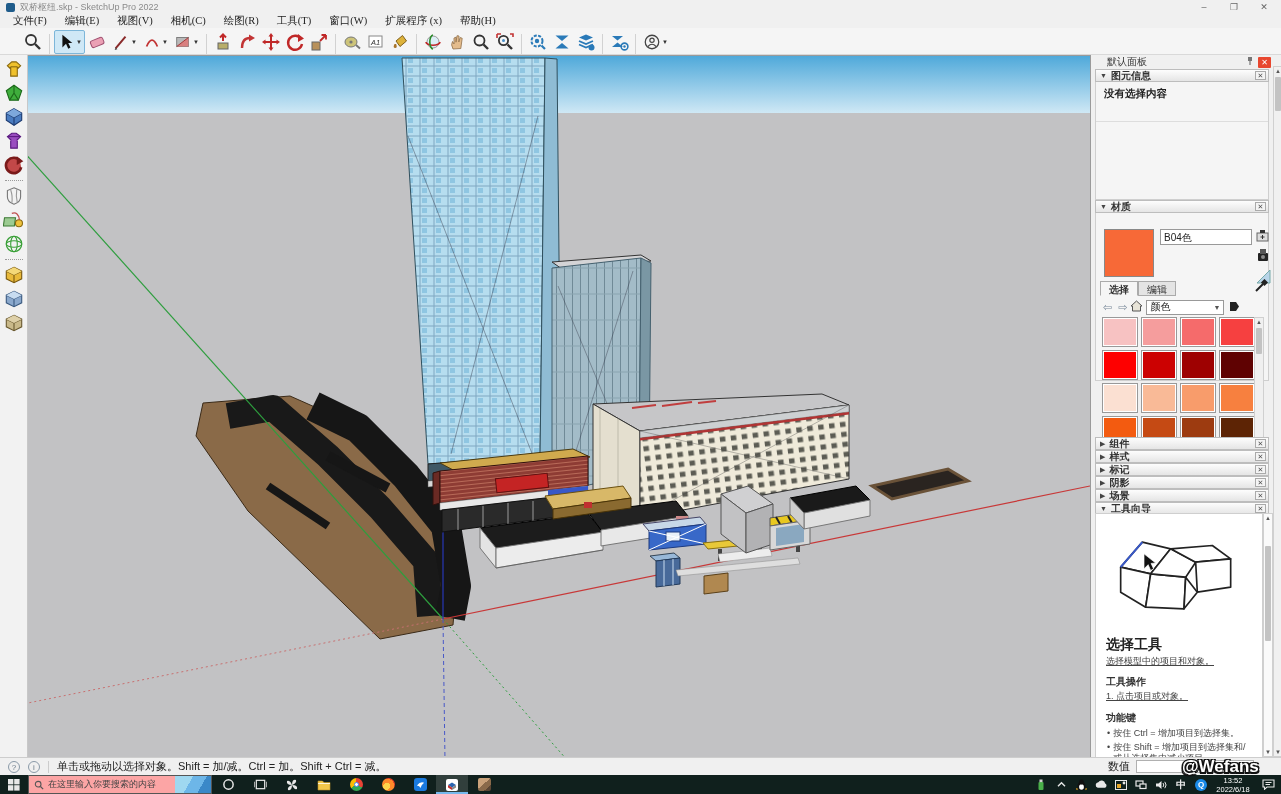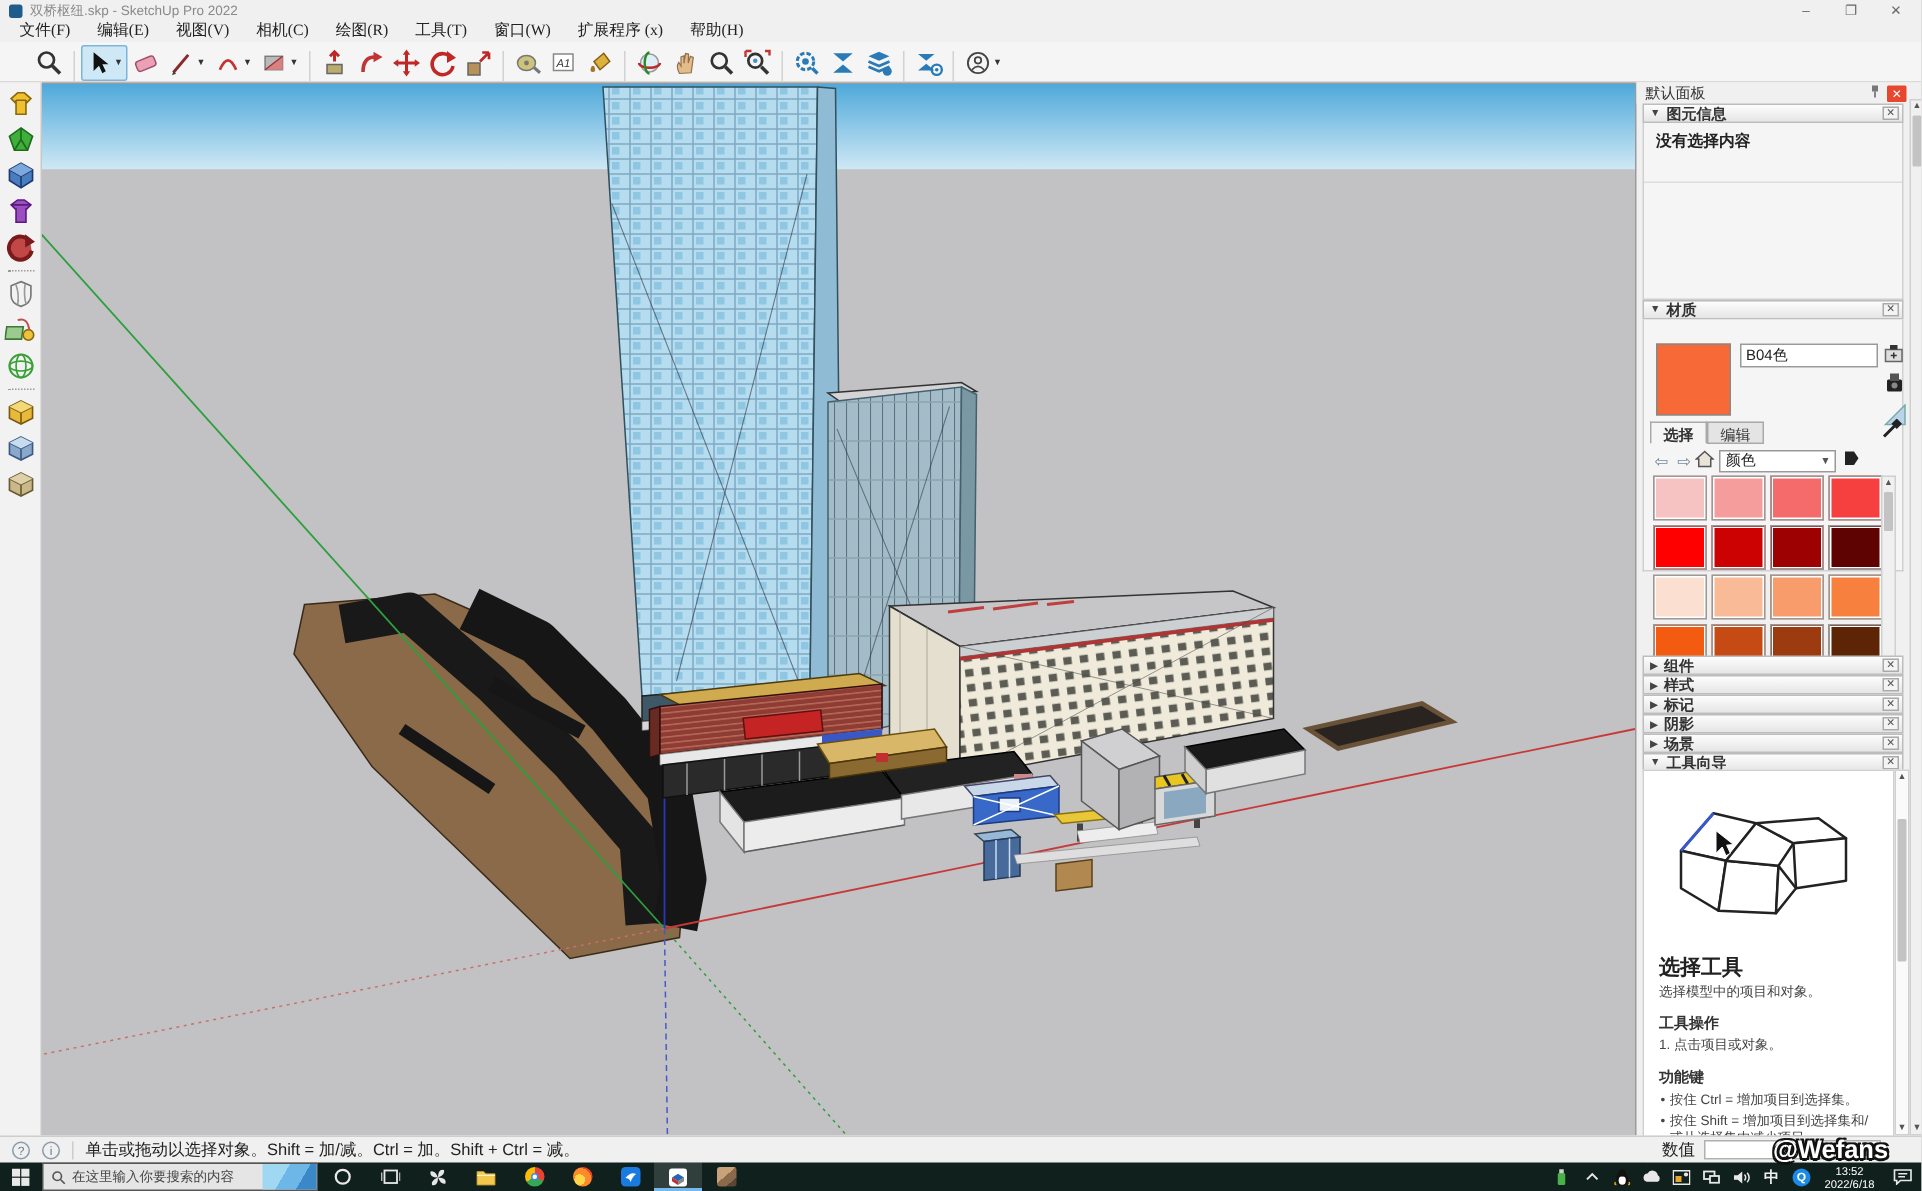--- a/index.html
+++ b/index.html
@@ -29,21 +29,21 @@
   
   #lefttools { left:0; top:55px; width:28px; height:702px; background:#f2f2f2; border-right:1px solid #c8c8c8; display:flex; flex-direction:column; align-items:center; padding-top:2px; }
   .ltool { width:24px; height:24px; display:flex; align-items:center; justify-content:center; }
   .lsep { width:18px; border-top:1px dotted #9a9a9a; margin:3px 0; }
 
   
   #viewport { left:28px; top:55px; width:1062px; height:702px; background:#c2c2c4; overflow:hidden; border-top:1px solid #9a9a9a; }
 
   
   #rightpanel { left:1090px; top:55px; width:191px; height:702px; background:#f0f0f0; border-left:1px solid #9a9a9a; font-size:10px; color:#222; }
-  #panel-title-row { left:0; top:0; width:182px; height:14px; background:#f0f0f0; display:flex; align-items:center; }
+  #panel-title-row { left:0; top:0; width:182px; height:14px; background:#f0f0f0; display:flex; align-items:center;padding-left:10px; }
   #panel-title { font-size:10px; color:#333; padding-left:6px; flex:1; }
   .close-red { width:13px; height:11px; background:#e8472f; color:#fff; font-size:8px; line-height:11px; text-align:center; border-radius:1px; margin-right:2px; }
   .pin { font-size:9px; color:#555; margin-right:4px; }
   .sec-head { left:4px; width:174px; height:13px; background:linear-gradient(#fdfdfd,#e5e5e5); border:1px solid #bdbdbd; display:flex; align-items:center; position:absolute;justify-content:flex-end; }
   .sec-head .tri { font-size:7px; color:#444; margin:0 4px; }
   .sec-head .lbl { font-size:10px; font-weight:bold; color:#333; flex:1; }
   .sec-head .x { width:11px; height:9px; border:1px solid #aaa; background:#f4f4f4; color:#555; font-size:7px; line-height:8px; text-align:center; margin-right:2px; }
   .body-box { left:4px; width:174px; background:#f5f5f5; border:1px solid #cfcfcf; border-top:none; position:absolute; }
 
   
@@ -62,35 +62,35 @@
   .vscroll { position:absolute; width:10px; background:#f0f0f0; border:1px solid #d0d0d0; }
   .vthumb { position:absolute; left:1px; width:6px; background:#c3c3c3; border-radius:1px; }
   .varrow { position:absolute; left:0; width:8px; font-size:6px; color:#555; text-align:center; }
 
   
   #instructor-body { left:4px; top:458px; width:168px; height:300px; background:#fff; border:1px solid #cfcfcf; position:absolute; overflow:hidden; }
   #instr-img { margin:8px auto 2px auto; display:block; }
   .instr-pad { padding:0 10px; }
   #instr-title { font-size:14px; font-weight:bold; color:#222; margin-top:2px; }
   .instr-sub { font-size:10px; font-weight:bold; color:#333; margin-top:8px; }
-  .instr-txt { font-size:9px; color:#444; margin-top:2px; line-height:1.25; }
+  .instr-txt { font-size:9px; color:#444; margin-top:2px; line-height:1.25;text-decoration:underline; }
   .instr-li { font-size:9px; color:#444; margin-top:3px; line-height:1.25; display:flex; }
   .instr-li .b { margin:0 3px 0 1px; }
 
   
   #statusbar { left:0; top:757px; width:1281px; height:18px; background:#f0f0f0; border-top:1px solid #cdcdcd; display:flex; align-items:center; font-size:11px; color:#222; }
   .st-ic { width:12px; height:12px; border:1px solid #8a9aa8; border-radius:50%; color:#6a7a88; font-size:8px; line-height:11px; text-align:center; margin-left:8px; }
   #st-div { width:1px; height:12px; background:#ccc; margin:0 8px; }
   #measure-label { position:absolute; left:1108px; font-size:11px; color:#222; }
   #measure-input { position:absolute; left:1136px; top:2px; width:118px; height:13px; background:#fff; border:1px solid #b0b0b0; }
 
   
   #taskbar { left:0; top:775px; width:1281px; height:19px; background:#10201d; display:flex; align-items:center; }
   #start { width:28px; height:19px; display:flex; align-items:center; justify-content:center; }
-  #searchbox { width:184px; height:19px; background:#e5e5e5; display:flex; align-items:center; border:1px solid #555; }
+  #searchbox { width:184px; height:19px; background:#fca5a5; display:flex; align-items:center; border:1px solid #555; }
   #searchbox .ph { font-size:9px; color:#444; margin-left:4px; }
   #search-weather { width:36px; height:17px; margin-left:auto; background:linear-gradient(120deg,#9fd8f0 0 40%,#6db6e8 40% 70%,#3a88c8 70%); position:relative; }
   .tb-ic { width:32px; height:19px; display:flex; align-items:center; justify-content:center; }
   .tb-ic.on { background:rgba(255,255,255,.14); box-shadow:inset 0 -2px 0 #76b9ed; }
   .tray-ic { width:20px; height:19px; display:flex; align-items:center; justify-content:center; color:#eee; font-size:9px; }
   #clock { text-align:center; color:#fff; font-size:7.5px; line-height:1.2; width:44px; }
   #watermark { position:absolute; left:1182px; top:757px; font-size:17px; font-weight:bold; color:#fff; letter-spacing:0px;
     text-shadow:-1.5px -1.5px 0 #111,1.5px -1.5px 0 #111,-1.5px 1.5px 0 #111,1.5px 1.5px 0 #111,0 2px 0 #111; z-index:50; }
 </style>
 </head>

